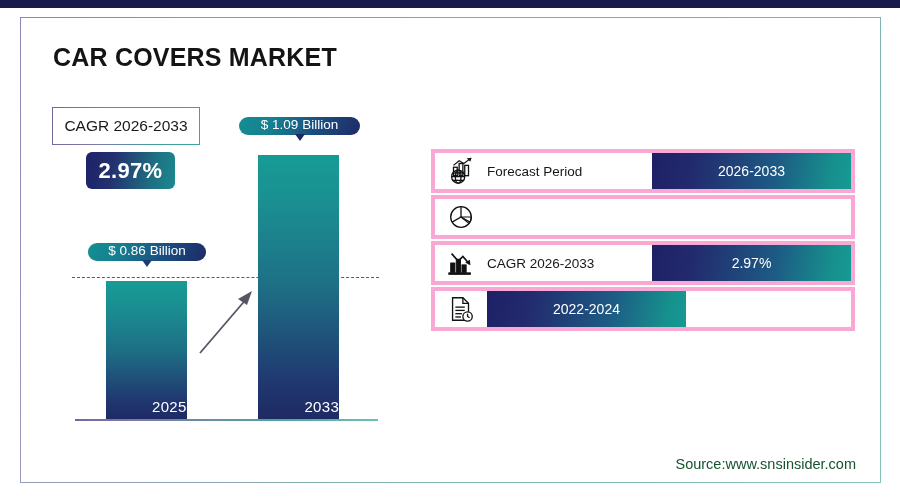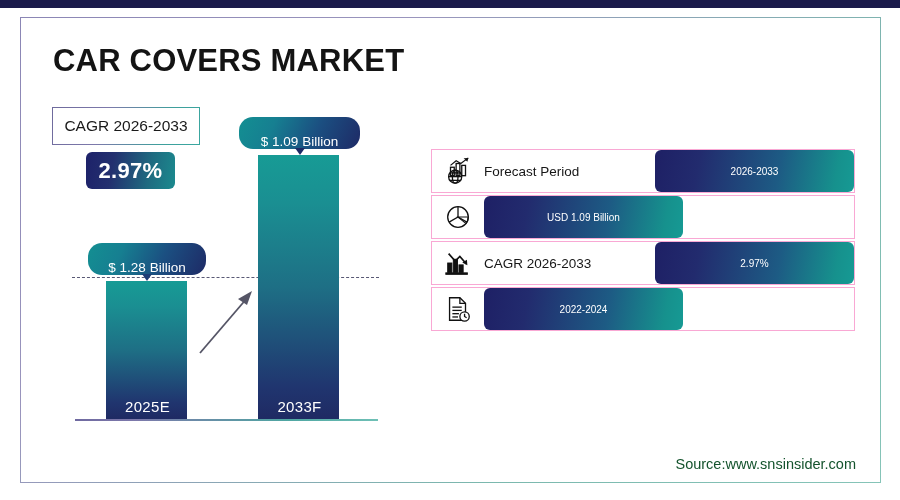--- a/index.html
+++ b/index.html
@@ -44,21 +44,21 @@
   .frame {
     background-image:
       linear-gradient(#ffffff, #ffffff),
       linear-gradient(135deg, #8b86b5 0%, #9a95bd 30%, #7bb8ae 70%, #86c4b8 100%);
   }
 
   
   .title {
     position: absolute;
     left: 53px; top: 43px;
-    font-size: 31px;
+    font-size: 25px;
     font-weight: bold;
     letter-spacing: 0.2px;
     color: #141414;
     white-space: nowrap;
   }
 
   
   .cagr-box {
     position: absolute;
     left: 52px; top: 107px;
@@ -123,32 +123,33 @@
   .bar-1 { left: 106px; top: 281px; width: 81px; height: 138px; }
   .bar-2 { left: 258px; top: 155px; width: 81px; height: 264px; }
 
   .bar-label {
     position: absolute;
     width: 83px;
     text-align: center;
     font-size: 15px;
     color: #ffffff;
     letter-spacing: 0.3px;
+    margin-left: 27px;
   }
   .bar-label-1 { left: 106px; top: 398px; }
   .bar-label-2 { left: 258px; top: 398px; }
 
   
   .value-pill {
     position: absolute;
-    height: 32px;
+    height: 18px;
     border-radius: 14px;
     background: linear-gradient(115deg, #138f92 0%, #167f91 28%, #1b4f81 62%, #1e2a66 100%);
     display: flex;
-    align-items: flex-end;
+    align-items: flex-start;
     justify-content: center;
     padding: 0 14px;
   }
   .value-pill-text {
     font-size: 13.5px;
     color: #ffffff;
     white-space: nowrap;
   }
   .value-pill::after {
     content: "";
@@ -177,21 +178,21 @@
     position: absolute;
     left: 431px; top: 149px;
     width: 424px;
   }
   .info-row {
     position: relative;
     display: flex;
     align-items: stretch;
     height: 44px;
     margin-bottom: 2px;
-    border: 1px solid #f9a8d4;
+    border: 4px solid #f9a8d4;
     background: #ffffff;
   }
   .row-icon {
     width: 52px;
     display: flex;
     align-items: center;
     justify-content: center;
     flex: 0 0 52px;
   }
   .row-label {
@@ -201,24 +202,23 @@
     font-size: 13.5px;
     color: #171717;
     white-space: nowrap;
   }
   .row-value {
     flex: 0 0 199px;
     display: flex;
     align-items: center;
     justify-content: center;
     background: linear-gradient(100deg, #1e2065 0%, #222b6e 22%, #1d5b84 62%, #16918d 90%, #169a94 100%);
-    font-size: 10px;
+    font-size: 14px;
     color: #ffffff;
     white-space: nowrap;
-    border-radius: 6px;
   }
 
   
   .source {
     position: absolute;
     right: 44px; bottom: 28px;
     font-size: 14.5px;
     color: #14532d;
     white-space: nowrap;
   }
@@ -246,21 +246,21 @@
 
     <div class="dashed-line"></div>
 
     <div class="bar bar-1"></div>
     <div class="bar bar-2"></div>
 
     <div class="bar-label bar-label-1">2025E</div>
     <div class="bar-label bar-label-2">2033F</div>
 
     <div class="value-pill pill-1">
-      <span class="value-pill-text">$ 1.28 Billion</span>
+      <span class="value-pill-text">$ 0.86 Billion</span>
     </div>
 
     <div class="value-pill pill-2">
       <span class="value-pill-text">$ 1.09 Billion</span>
     </div>
 
     <svg class="growth-arrow" viewBox="0 0 62 72">
       <line x1="4" y1="68" x2="52" y2="12" stroke="#555566" stroke-width="1.8"></line>
       <polygon points="56,6 42,14 51,20" fill="#555566"></polygon>
     </svg>
@@ -297,21 +297,20 @@
         <svg width="30" height="30" viewBox="0 0 32 32">
           <g fill="none" stroke="#111" stroke-width="1.4">
             <circle cx="16" cy="16" r="11"></circle>
             <line x1="16" y1="16" x2="16" y2="5"></line>
             <line x1="16" y1="16" x2="25.5" y2="21.5"></line>
             <line x1="16" y1="16" x2="6.5" y2="21.5"></line>
             <path d="M16 16 L27 16 A11 11 0 0 1 24.5 23 Z" stroke-width="1.2"></path>
           </g>
         </svg>
       </div>
-      <div class="row-value">USD 1.09 Billion</div>
     </div>
 
     <div class="info-row">
       <div class="row-icon">
         <svg width="30" height="30" viewBox="0 0 32 32">
           <g fill="#111" stroke="#111">
             <rect x="5" y="16" width="4.5" height="10"></rect>
             <rect x="11" y="12" width="4.5" height="14"></rect>
             <rect x="17" y="18" width="4.5" height="8"></rect>
             <rect x="3" y="26.5" width="23" height="1.6"></rect>

